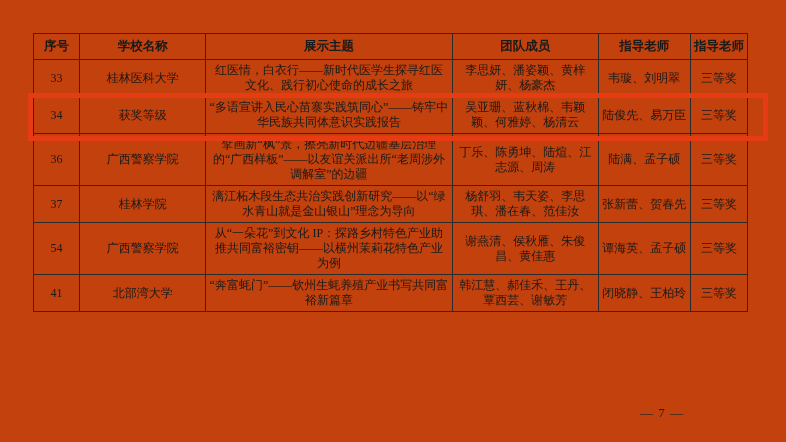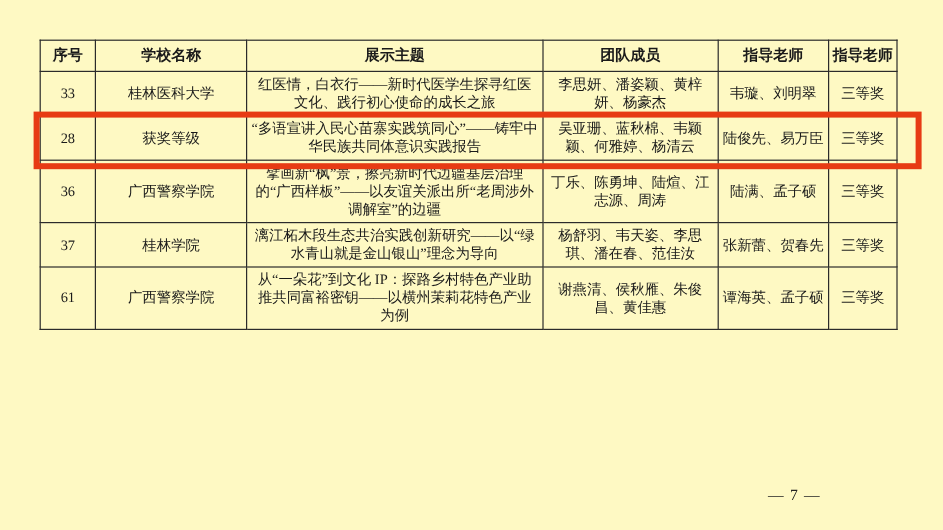--- a/index.html
+++ b/index.html
@@ -6,21 +6,21 @@
     margin: 0;
     padding: 0;
     background: #ffffff;
     font-family: "Liberation Serif", "DejaVu Serif", serif;
     color: #1a1a1a;
   }
   .page {
     position: relative;
     width: 786px;
     height: 442px;
-    background: #fef9c3;
+    background: #c2410c;
     overflow: hidden;
   }
   table.award-table {
     position: absolute;
     left: 33px;
     top: 33px;
     width: 715px;
     border-collapse: collapse;
     table-layout: fixed;
     font-size: 12px;
@@ -87,21 +87,21 @@
     <tbody id="table-body">
         <tr>
           <td>33</td>
           <td>桂林医科大学</td>
           <td>红医情，白衣行——新时代医学生探寻红医文化、践行初心使命的成长之旅</td>
           <td>李思妍、潘姿颖、黄梓妍、杨豪杰</td>
           <td>韦璇、刘明翠</td>
           <td>三等奖</td>
         </tr>
         <tr>
-          <td>28</td>
+          <td>34</td>
           <td>获奖等级</td>
           <td>“多语宣讲入民心苗寨实践筑同心”——铸牢中华民族共同体意识实践报告</td>
           <td>吴亚珊、蓝秋棉、韦颖颖、何雅婷、杨清云</td>
           <td>陆俊先、易万臣</td>
           <td>三等奖</td>
         </tr>
         <tr>
           <td>36</td>
           <td>广西警察学院</td>
           <td>擘画新“枫”景，擦亮新时代边疆基层治理的“广西样板”——以友谊关派出所“老周涉外调解室”的边疆</td>
@@ -111,25 +111,33 @@
         </tr>
         <tr>
           <td>37</td>
           <td>桂林学院</td>
           <td>漓江柘木段生态共治实践创新研究——以“绿水青山就是金山银山”理念为导向</td>
           <td>杨舒羽、韦天姿、李思琪、潘在春、范佳汝</td>
           <td>张新蕾、贺春先</td>
           <td>三等奖</td>
         </tr>
         <tr>
-          <td>61</td>
+          <td>54</td>
           <td>广西警察学院</td>
           <td>从“一朵花”到文化 IP：探路乡村特色产业助推共同富裕密钥——以横州茉莉花特色产业为例</td>
           <td>谢燕清、侯秋雁、朱俊昌、黄佳惠</td>
           <td>谭海英、孟子硕</td>
+          <td>三等奖</td>
+        </tr>
+        <tr>
+          <td>41</td>
+          <td>北部湾大学</td>
+          <td>“奔富蚝门”——钦州生蚝养殖产业书写共同富裕新篇章</td>
+          <td>韩江慧、郝佳禾、王丹、覃西芸、谢敏芳</td>
+          <td>闭晓静、王柏玲</td>
           <td>三等奖</td>
         </tr>
       </tbody>
   </table>
 
   <div class="highlight-box" id="highlight-box" style="border-color: rgb(231, 59, 20); border-width: 5px; left: 27.5px; top: 92.5px; width: 730px; height: 38px;"></div>
 
   <div class="page-number">— 7 —</div>
 
 </div>

